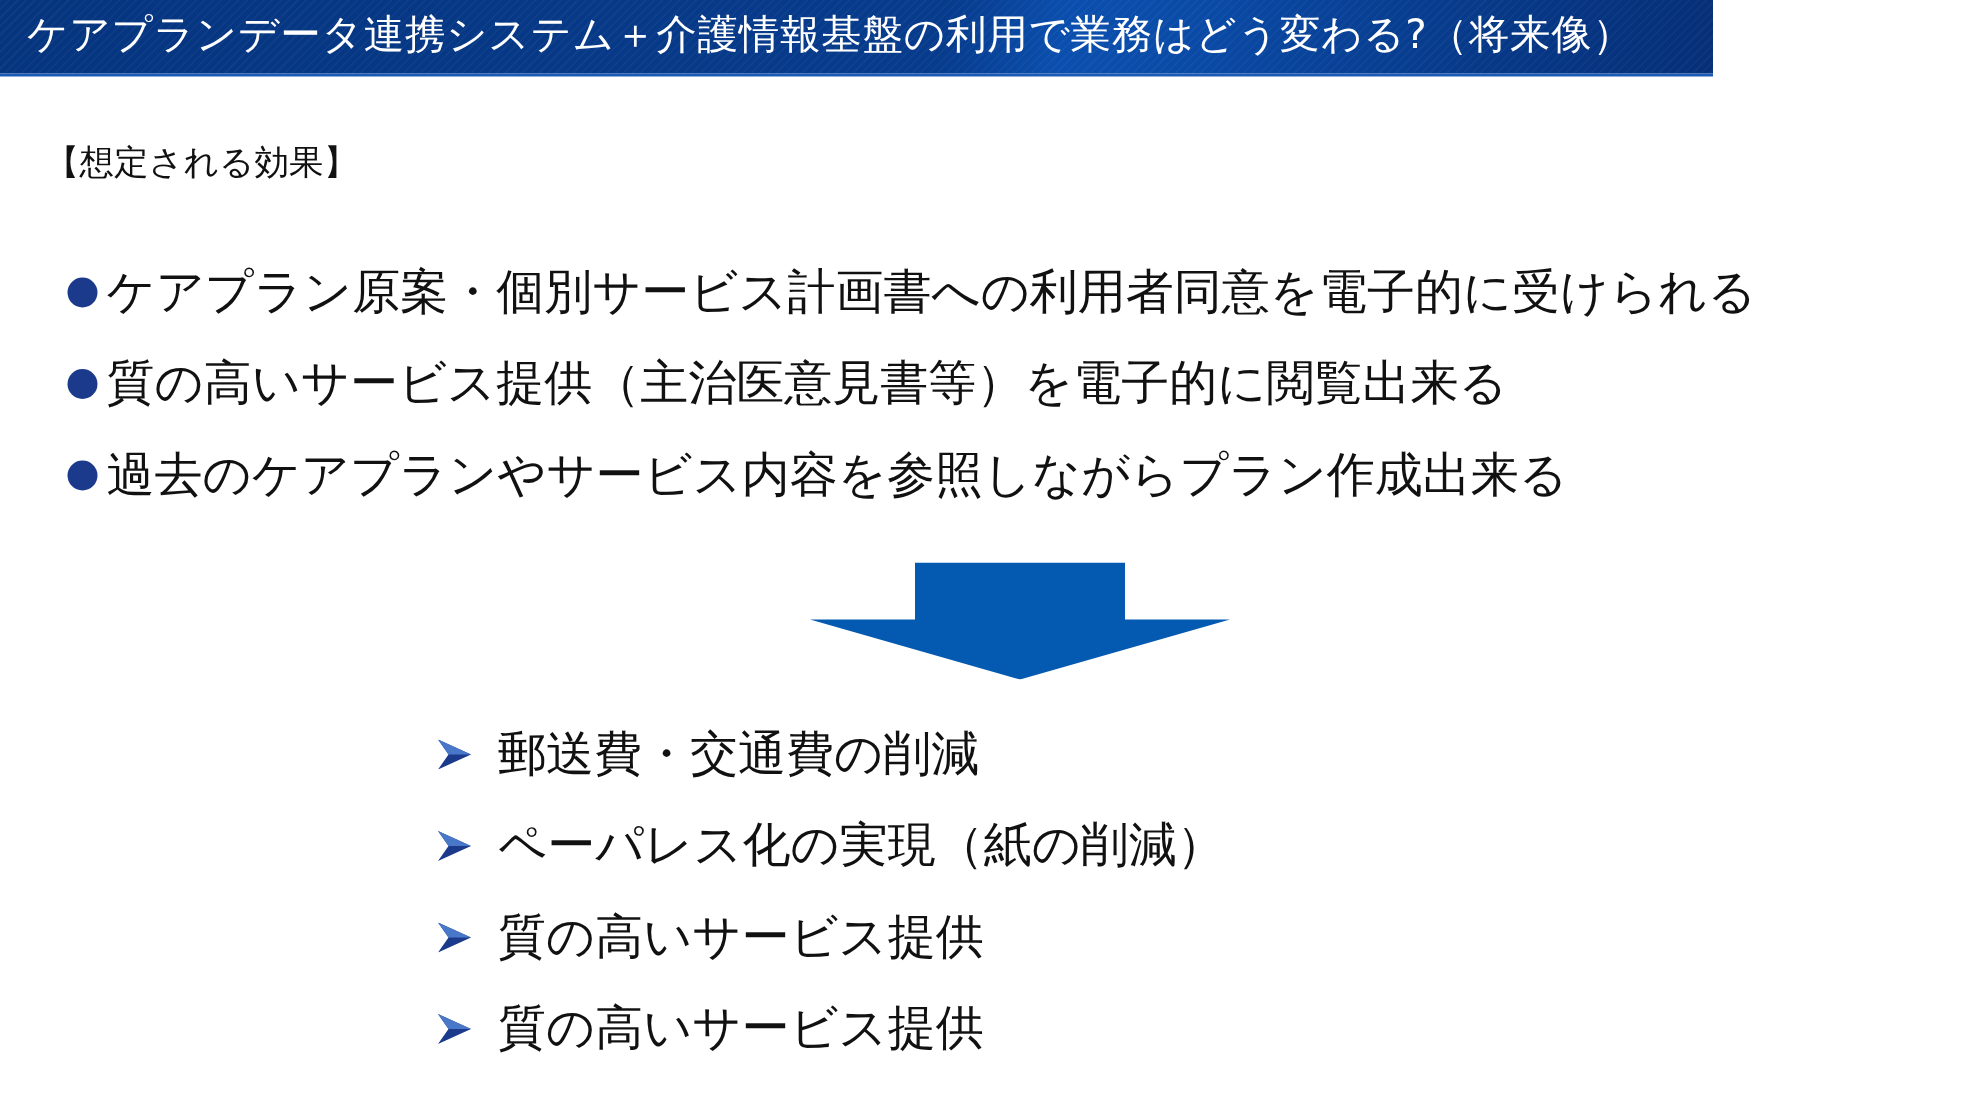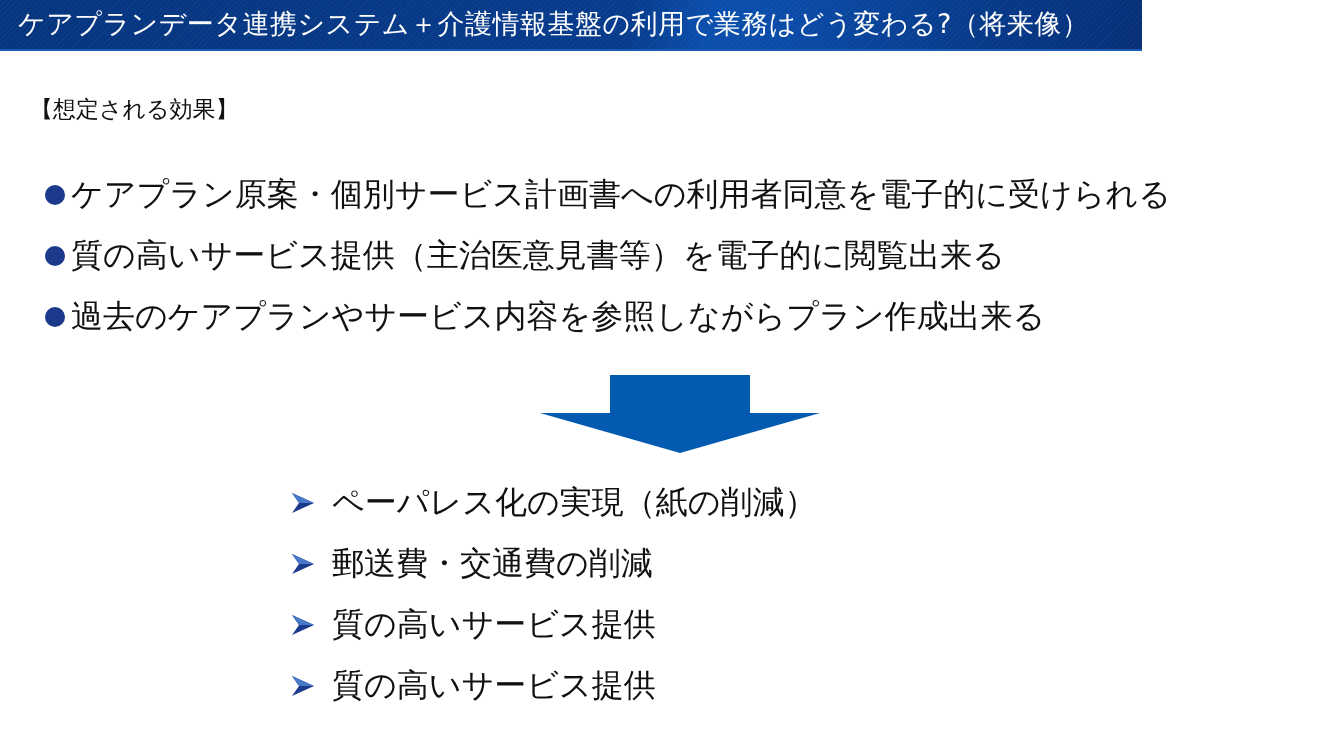--- a/index.html
+++ b/index.html
@@ -125,28 +125,28 @@
 <svg class="arrow-down" viewBox="0 0 280 78" xmlns="http://www.w3.org/2000/svg">
   <polygon points="70,0 210,0 210,38 280,38 140,78 0,38 70,38" fill="#045ab0"></polygon>
 </svg>
 
 <ul class="benefits-list">
   <li class="benefit-item">
     <svg class="chevron" viewBox="0 0 22 20" xmlns="http://www.w3.org/2000/svg">
       <polygon points="0,0 22,10 0,20 7,10" fill="#1c3a8c"></polygon>
       <polygon points="0,0 22,10 7,10" fill="#4a78c8"></polygon>
     </svg>
-    <span>ペーパレス化の実現（紙の削減）</span>
+    <span>郵送費・交通費の削減</span>
   </li>
   <li class="benefit-item">
     <svg class="chevron" viewBox="0 0 22 20" xmlns="http://www.w3.org/2000/svg">
       <polygon points="0,0 22,10 0,20 7,10" fill="#1c3a8c"></polygon>
       <polygon points="0,0 22,10 7,10" fill="#4a78c8"></polygon>
     </svg>
-    <span>郵送費・交通費の削減</span>
+    <span>ペーパレス化の実現（紙の削減）</span>
   </li>
   <li class="benefit-item">
     <svg class="chevron" viewBox="0 0 22 20" xmlns="http://www.w3.org/2000/svg">
       <polygon points="0,0 22,10 0,20 7,10" fill="#1c3a8c"></polygon>
       <polygon points="0,0 22,10 7,10" fill="#4a78c8"></polygon>
     </svg>
     <span>質の高いサービス提供</span>
   </li>
   <li class="benefit-item">
     <svg class="chevron" viewBox="0 0 22 20" xmlns="http://www.w3.org/2000/svg">

